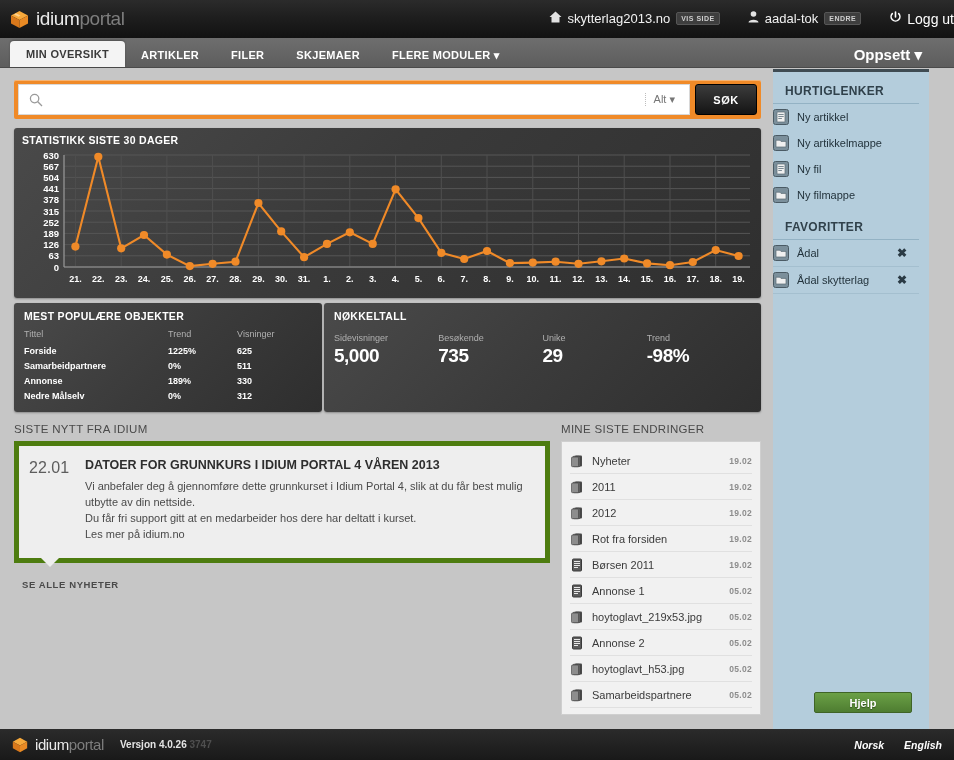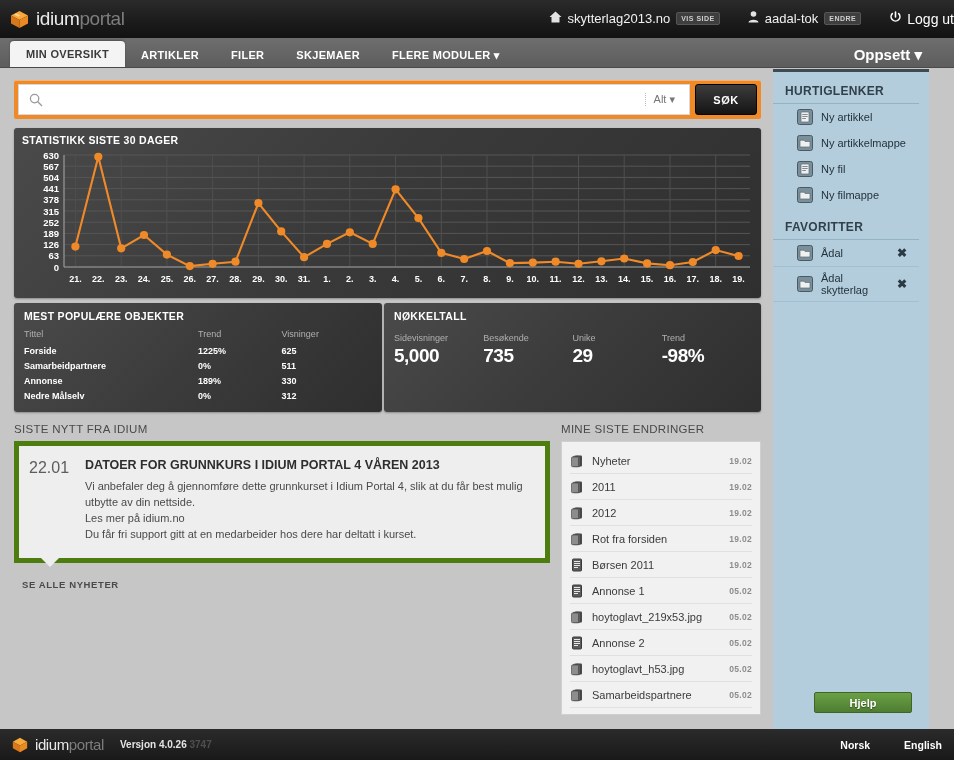--- a/index.html
+++ b/index.html
@@ -102,21 +102,21 @@
   .chartbox { position: relative; height: 145px; }
   .chartbox svg { display: block; }
 
   
   .subpanels { display: flex; margin: 5px 12px 0 14px; gap: 0; }
   .subpanel {
     background: linear-gradient(135deg, #4a4a4a 0%, #3b3b3b 50%, #2e2e2e 100%);
     padding: 7px 10px 9px 10px; border-radius: 3px;
     box-shadow: 0 1px 2px rgba(0,0,0,.3);
   }
-  .sp-left { width: 368px; margin-right: 2px; }
+  .sp-left { width: 308px; margin-right: 2px; }
   .sp-right { flex: 1; }
   .subpanel h3 {
     font-size: 10.5px; color: #fff; font-weight: bold; letter-spacing: 0.3px;
     margin-bottom: 7px;
   }
   table.pop { width: 100%; border-collapse: collapse; }
   table.pop th {
     text-align: left; font-size: 9px; color: #b0b0b0; font-weight: normal;
     padding-bottom: 4px;
   }
@@ -170,21 +170,21 @@
   .ic { width: 14px; height: 14px; flex: 0 0 14px; display: block; }
   .ic-sb { width: 16px; height: 16px; flex: 0 0 16px; display: block; }
 
   
   .sb-h {
     font-size: 12px; font-weight: bold; color: #30414b; letter-spacing: 0.3px;
     padding: 12px 0 5px 12px; border-bottom: 1px solid #93b2c4; margin: 0 10px 0 0;
   }
   .sb-item {
     display: flex; align-items: center; gap: 8px;
-    padding: 5px 0 5px 24px; font-size: 11px; color: #23333c;
+    padding: 5px 0 5px 0; font-size: 11px; color: #23333c;
   }
   .sb-item .x { margin-left: auto; padding-right: 12px; color: #2a3a44; font-size: 12px; font-weight: bold; }
   .sb-fav { border-bottom: 1px solid #a4bfcf; margin-right: 10px; }
   .hjelp {
     position: absolute; left: 41px; bottom: 16px; width: 98px; height: 21px;
     background: linear-gradient(to bottom, #6ba046 0%, #4e7d31 100%);
     border: 1px solid #3f6427; border-radius: 2px;
     color: #fff; font-size: 11px; font-weight: bold;
     display: flex; align-items: center; justify-content: center;
     text-shadow: 0 1px 1px rgba(0,0,0,.4);
@@ -193,21 +193,21 @@
 
   
   .footer {
     position: absolute; left: 0; top: 729px; width: 954px; height: 31px;
     background: linear-gradient(to bottom, #2b2b2b 0%, #191919 100%);
     display: flex; align-items: center; padding: 0 12px;
   }
   .footer .logo-text { font-size: 15px; }
   .ver { font-size: 10px; color: #e4e4e4; font-weight: bold; margin-left: 16px; }
   .ver span { color: #4f4f4f; font-weight: bold; }
-  .langs { margin-left: auto; display: flex; gap: 34px; }
+  .langs { margin-left: auto; display: flex; gap: 20px; font-style: italic; }
   .langs div { font-size: 10.5px; color: #fff; font-weight: bold; }
 </style>
 </head>
 <body>
 
 <div class="topbar">
   <div class="logo-wrap">
     <span class="logo-cube">
       <svg width="19" height="19" viewBox="0 0 19 19">
         <polygon points="9.5,1 18,5.5 9.5,10 1,5.5" fill="#f7a93b"></polygon>
@@ -449,22 +449,22 @@
 
   <div class="lower">
     <div class="news">
       <div class="sec-title">SISTE NYTT FRA IDIUM</div>
       <div class="newsbox">
         <div class="newsrow">
           <div class="newsdate">22.01</div>
           <div class="newsbody">
             <h4>DATOER FOR GRUNNKURS I IDIUM PORTAL 4 VÅREN 2013</h4>
             <p>Vi anbefaler deg å gjennomføre dette grunnkurset i Idium Portal 4, slik at du får best mulig utbytte av din nettside.</p>
+            <p>Du får fri support gitt at en medarbeider hos dere har deltatt i kurset.</p>
             <p>Les mer på idium.no</p>
-            <p>Du får fri support gitt at en medarbeider hos dere har deltatt i kurset.</p>
           </div>
         </div>
         <div class="news-caret"></div>
       </div>
       <div class="see-all">SE ALLE NYHETER</div>
     </div>
 
     <div class="changes">
       <div class="sec-title">MINE SISTE ENDRINGER</div>
       <div class="changesbox" id="changes-list">

